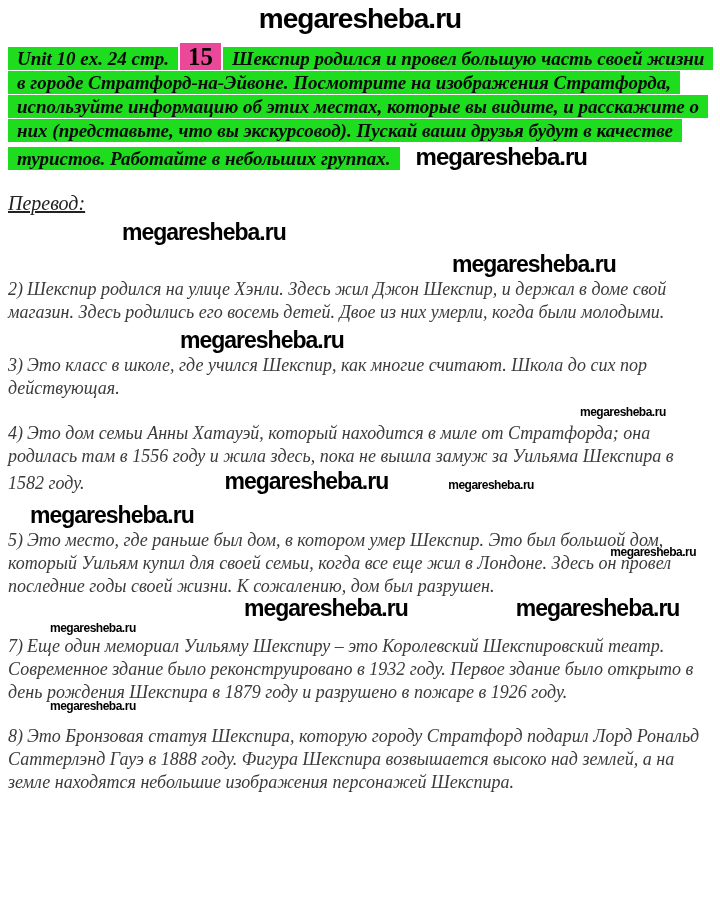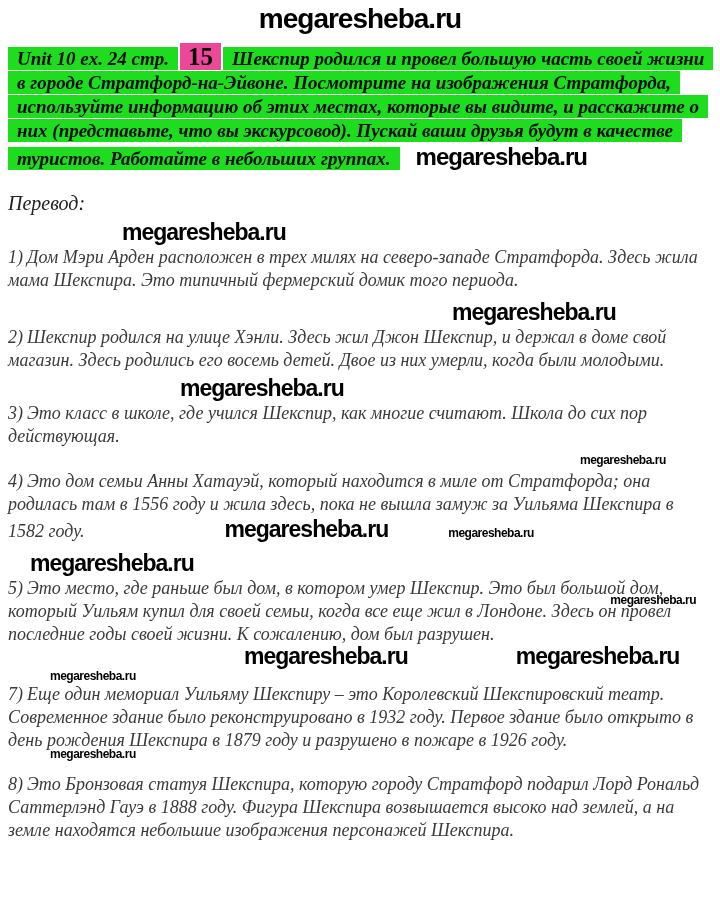--- a/index.html
+++ b/index.html
@@ -37,21 +37,21 @@
     -webkit-box-decoration-break:clone; box-decoration-break:clone;
   }
   .task .exnum {
     font:bold 25px "Liberation Serif", serif; font-style:normal;
     background:#ec4899; color:#000; padding:0 8px; margin:0 2px;
   }
 
   
   .trans-heading {
     margin:20px 0 0 8px; font:italic 20px/24px "Liberation Serif", serif;
-    color:#222;
+    text-decoration:underline; color:#222;
   }
   .item {
     margin:2px 12px 0 8px; position:relative;
     font:italic 18px/23px "Liberation Serif", serif; color:#3b3b3b;
   }
   .item .num { margin-right:4px; }
 
   .wm-row { display:flex; margin:-2px 0 0 244px; }
   .wm-row .wm-lg + .wm-lg { margin-left:108px; }
 
@@ -64,21 +64,20 @@
 <div class="page">
 
   <div class="wm-header">megaresheba.ru</div>
 
   <p class="task"><span class="hl" style="background: rgb(30, 221, 30);">Unit 10 ex. 24 стр.</span><span class="exnum">15</span><span class="hl" style="background: rgb(30, 221, 30);">Шекспир родился и провел большую часть своей жизни в городе Стратфорд-на-Эйвоне. Посмотрите на изображения Стратфорда, используйте информацию об этих местах, которые вы видите, и расскажите о них (представьте, что вы экскурсовод). Пускай ваши друзья будут в качестве туристов. Работайте в небольших группах.</span><span class="wm-inline">megaresheba.ru</span></p>
 
   <div class="trans-heading">Перевод:</div>
 
   <span class="wm-lg" style="margin:5px 0 0 122px;">megaresheba.ru</span>
 
-  <p class="item"><span class="num">1)</span><span>Дом Мэри Арден расположен в трех милях на северо-западе Стратфорда. Здесь жила мама Шекспира. Это типичный фермерский домик того периода.</span></p>
 
   <span class="wm-lg" style="margin:8px 0 0 452px;">megaresheba.ru</span>
 
   <p class="item"><span class="num">2)</span><span>Шекспир родился на улице Хэнли. Здесь жил Джон Шекспир, и держал в доме свой магазин. Здесь родились его восемь детей. Двое из них умерли, когда были молодыми.</span></p>
 
   <span class="wm-lg" style="margin:4px 0 0 180px;">megaresheba.ru</span>
 
   <p class="item"><span class="num">3)</span><span>Это класс в школе, где учился Шекспир, как многие считают. Школа до сих пор действующая.</span></p>
 
   <div class="spacer-row">

